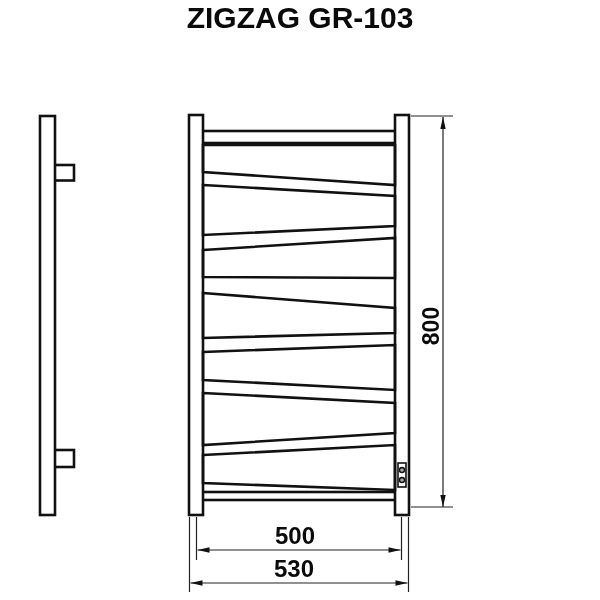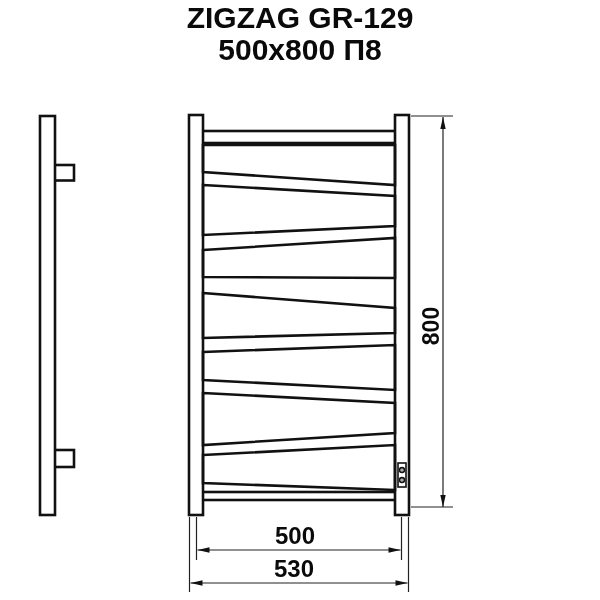--- a/index.html
+++ b/index.html
@@ -28,22 +28,21 @@
   svg text {
     font-family: "Liberation Sans", sans-serif;
     font-weight: bold;
     fill: #0a0a0a;
   }
 </style>
 </head>
 <body>
 
 <div class="title-block">
-  <div>ZIGZAG GR-129</div>
-  <div>500x800 П8</div>
+  <div>ZIGZAG GR-103</div>
 </div>
 
 <svg class="drawing" width="600" height="600" viewBox="0 0 600 600" fill="none" stroke="#111111" stroke-width="2.6">
 
   <g>
     <rect x="48" y="165" width="26" height="15.5"></rect>
     <rect x="48" y="450" width="26" height="17"></rect>
     <rect x="40" y="116" width="15" height="399" fill="#ffffff"></rect>
   </g>
 

